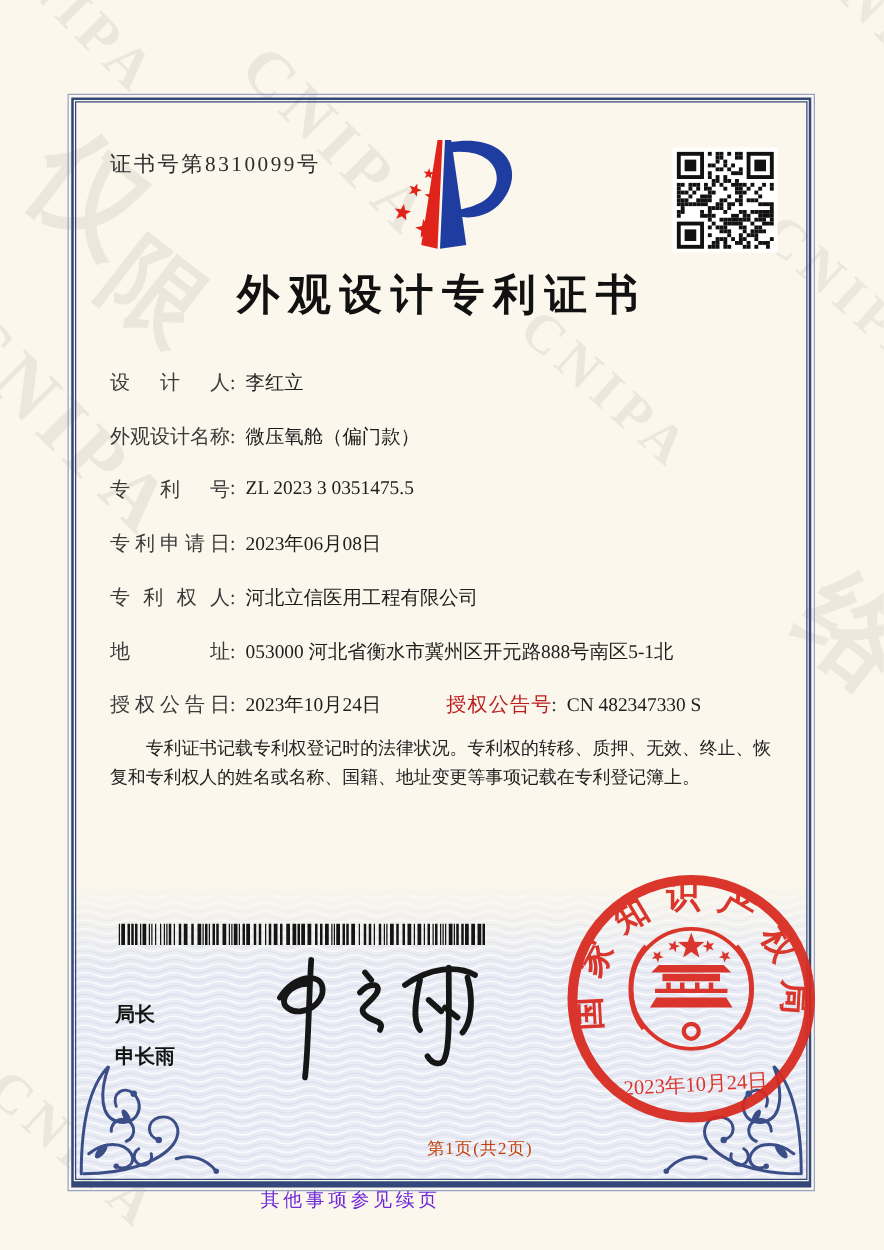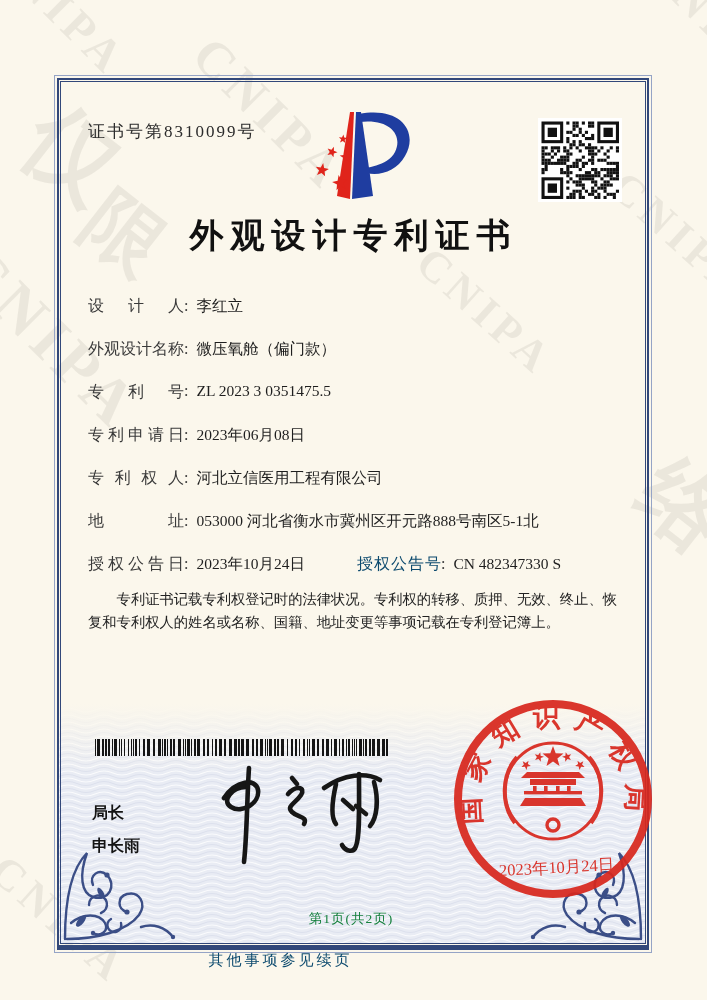--- a/index.html
+++ b/index.html
@@ -23,32 +23,32 @@
   
   #content{position:absolute;inset:0;z-index:4;}
   #cert-no{left:88px;top:120px;font-size:17px;letter-spacing:2px;color:#2b2b2b;}
   #title{left:0;top:213px;width:707px;text-align:center;font-size:34px;font-weight:bold;
          letter-spacing:7px;color:#111;}
   #fields{left:88px;top:296px;width:540px;}
   .field-row{height:43px;font-size:16px;color:#222;white-space:nowrap;}
   .f-label{display:inline-block;width:96px;text-align:justify;text-align-last:justify;
            color:#3a3a3a;vertical-align:top;}
   .f-label2{display:inline-block;width:84px;text-align:justify;text-align-last:justify;
-           color:#0c4a6e;vertical-align:top;margin-left:52px;}
+           color:#b91c1c;vertical-align:top;margin-left:52px;}
   .f-colon{margin-right:8px;color:#3a3a3a;}
   .f-value{font-size:15.5px;color:#1e1e1e;}
   #body-text{left:88px;top:588px;width:534px;font-size:14.3px;line-height:22.8px;color:#222;}
   #body-text p{margin:0 0 6px 0;text-indent:2em;}
   #barcode{left:95px;top:739px;width:296px;height:17px;display:flex;align-items:stretch;}
   #barcode .bar{background:#151515;height:100%;}
   #officer{left:92px;top:796px;font-family:"Liberation Sans","DejaVu Sans",sans-serif;
            font-weight:600;font-size:16px;color:#141414;line-height:33px;}
-  #page-no{left:57px;top:910px;width:588px;text-align:center;font-size:13.5px;color:#15803d;
-           letter-spacing:1px;z-index:4;}
-  #footer-note{left:0;top:951px;width:561px;text-align:center;font-size:15px;color:#0c4a6e;
+  #page-no{left:57px;top:910px;width:588px;text-align:center;font-size:13.5px;color:#c2410c;
+           letter-spacing:1px;z-index:4;padding-left:33px;}
+  #footer-note{left:0;top:951px;width:561px;text-align:center;font-size:15px;color:#6d28d9;
            letter-spacing:3px;}
   svg{display:block;}
 </style>
 </head>
 <body>
 
 <div id="watermarks">
     <div class="wm" style="left: -28px; top: -20px; font-size: 46px; transform: rotate(45deg); letter-spacing: 6px;">CNIPA</div>
     <div class="wm" style="left: 26px; top: 95px; font-size: 92px; transform: rotate(38deg); letter-spacing: 6px;">仅</div>
     <div class="wm" style="left: 84px; top: 184px; font-size: 78px; transform: rotate(38deg); letter-spacing: 6px;">限</div>

